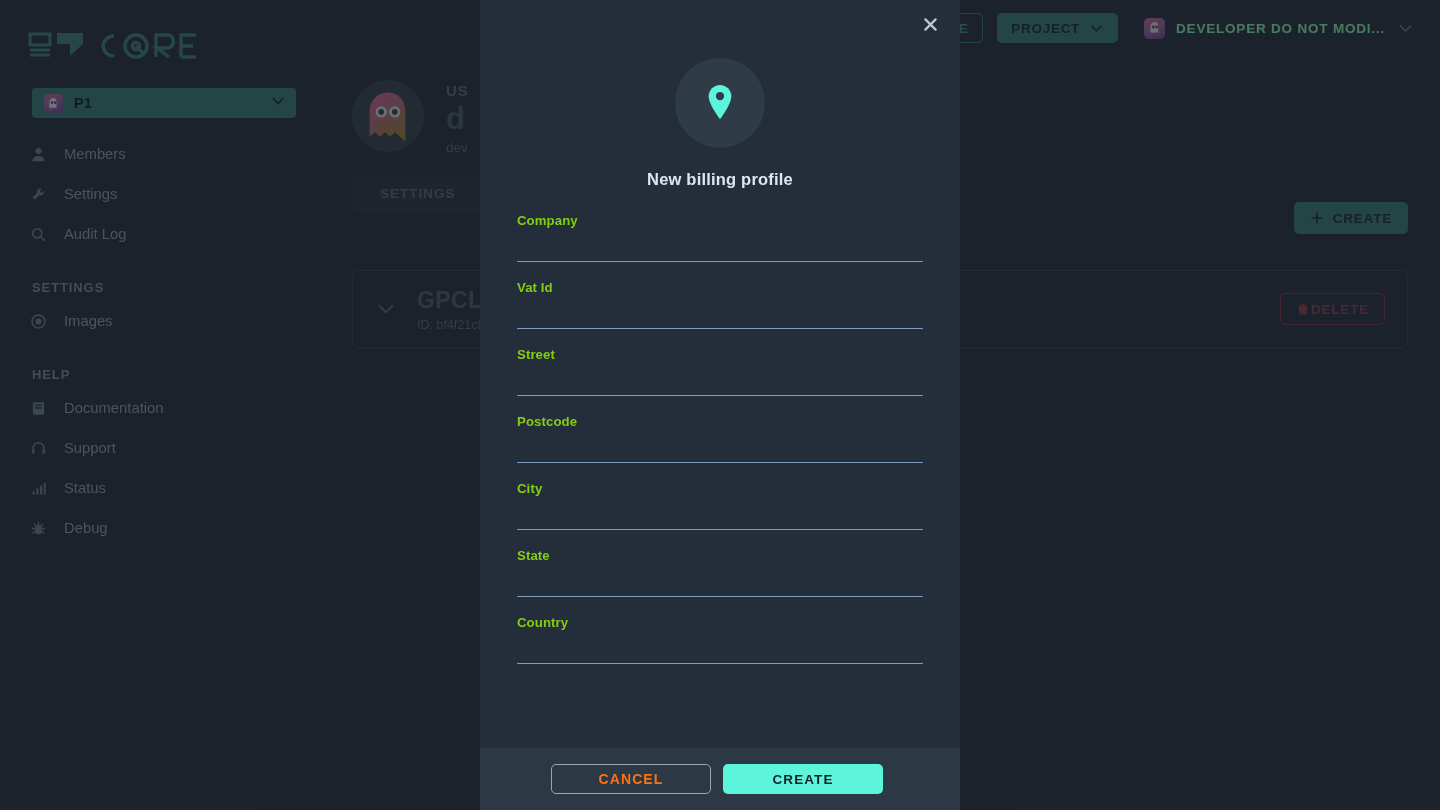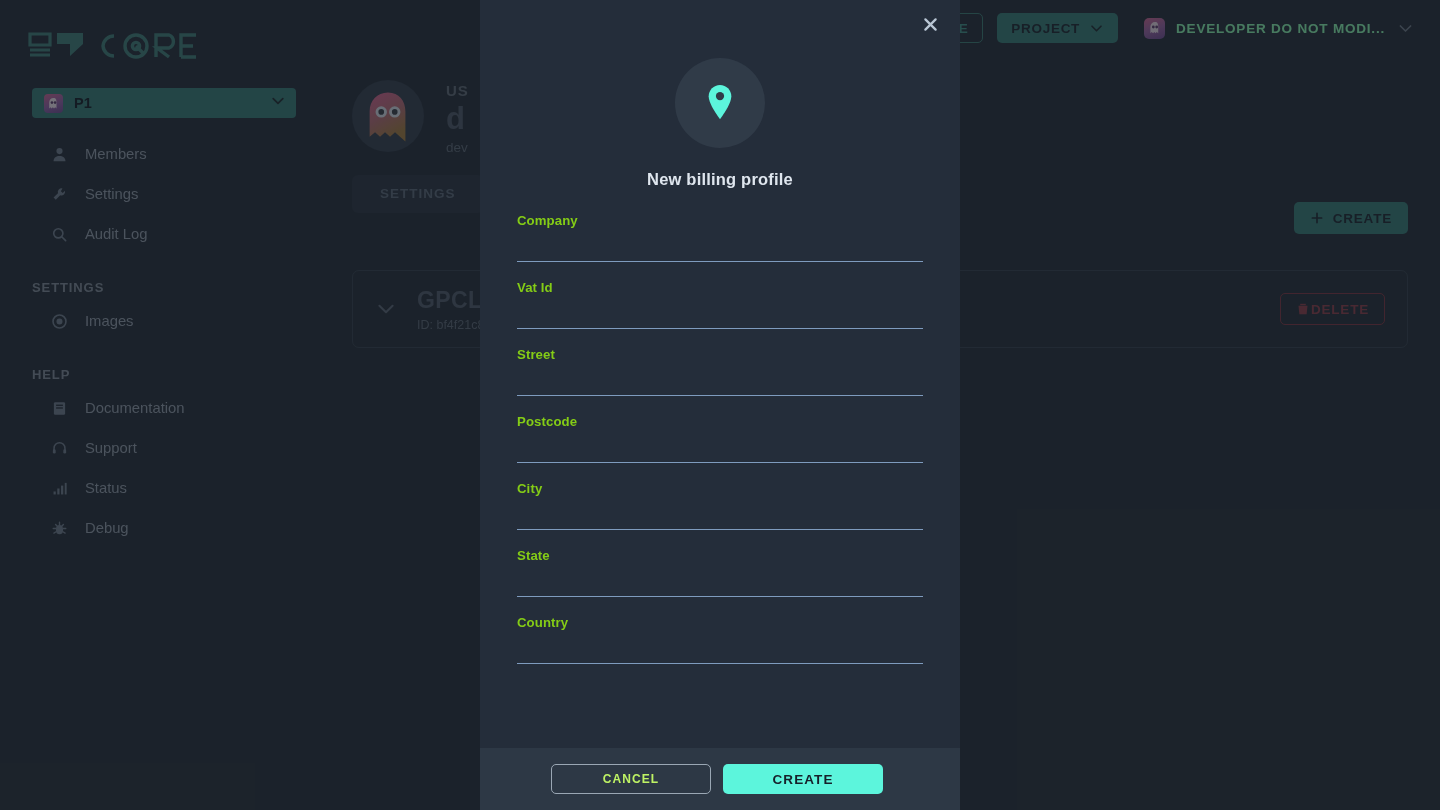--- a/index.html
+++ b/index.html
@@ -50,25 +50,24 @@
     font-weight: 700;
     letter-spacing: .2px;
     flex: 1 1 auto;
   }
   .chev { flex: 0 0 auto; }
 
   .nav-list { margin-top: 16px; }
   .nav-item {
     display: flex; align-items: center;
     height: 40px;
-    padding-left: 39px;
+    padding-left: 28px;
     cursor: pointer;
     color: #8e99a6;
     font-size: 14.8px;
-    margin-left: 10px;
   }
   .nav-icon {
     width: 20px; height: 20px;
     display: flex; align-items: center; justify-content: center;
     margin-right: 16px;
     flex: 0 0 auto;
     color: #6e7b8a;
   }
   .nav-label { line-height: 1; }
 
@@ -264,24 +263,24 @@
     height: 62px;
     background: #2d3845;
     display: flex; align-items: center;
     padding-left: 71px;
     gap: 12px;
   }
   .btn-cancel {
     width: 160px; height: 30px;
     border: 1px solid #9aa7b4;
     border-radius: 5px;
-    color: #bef264;
+    color: #f97316;
     background: transparent;
     font-family: "Liberation Sans", sans-serif;
-    font-size: 12px; font-weight: 700; letter-spacing: 1.1px;
+    font-size: 14px; font-weight: 700; letter-spacing: 1.1px;
     cursor: pointer;
   }
   .btn-create {
     width: 160px; height: 30px;
     border: none; border-radius: 5px;
     background: #5cf5dc;
     color: #16202a;
     font-family: "Liberation Sans", sans-serif;
     font-size: 13.5px; font-weight: 700; letter-spacing: 1.1px;
     cursor: pointer;

